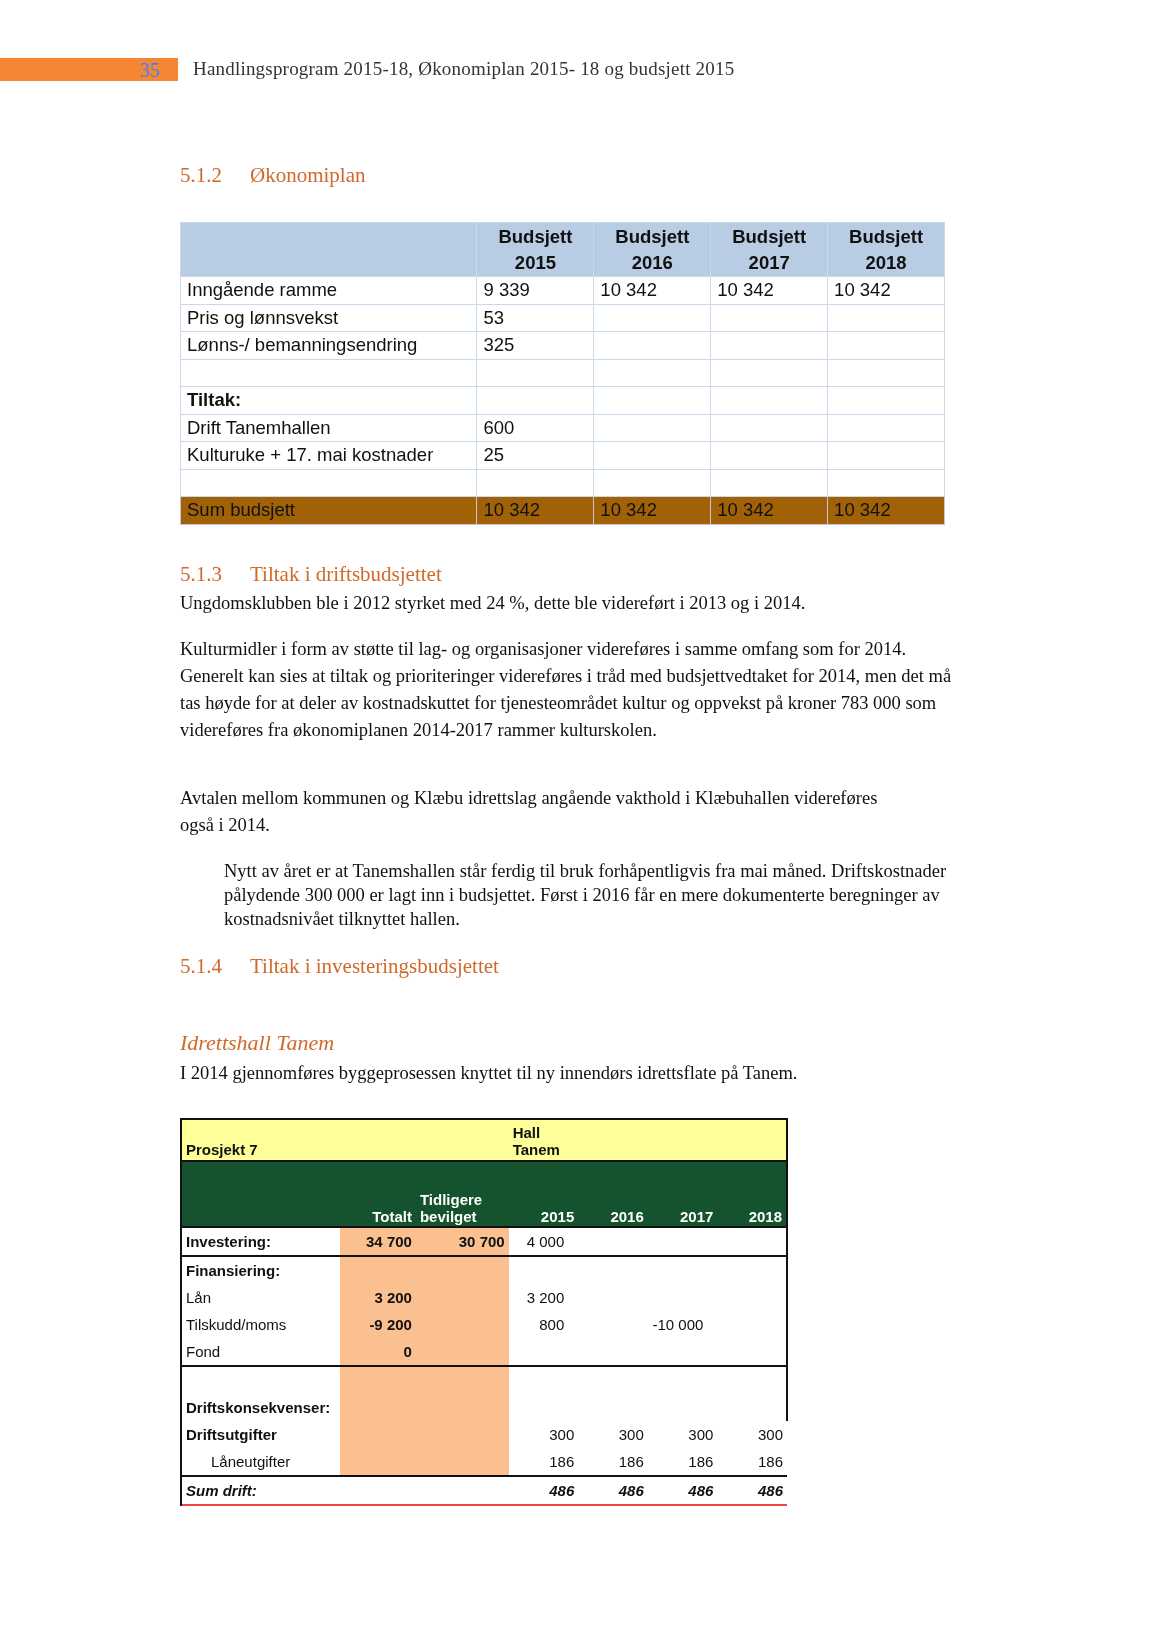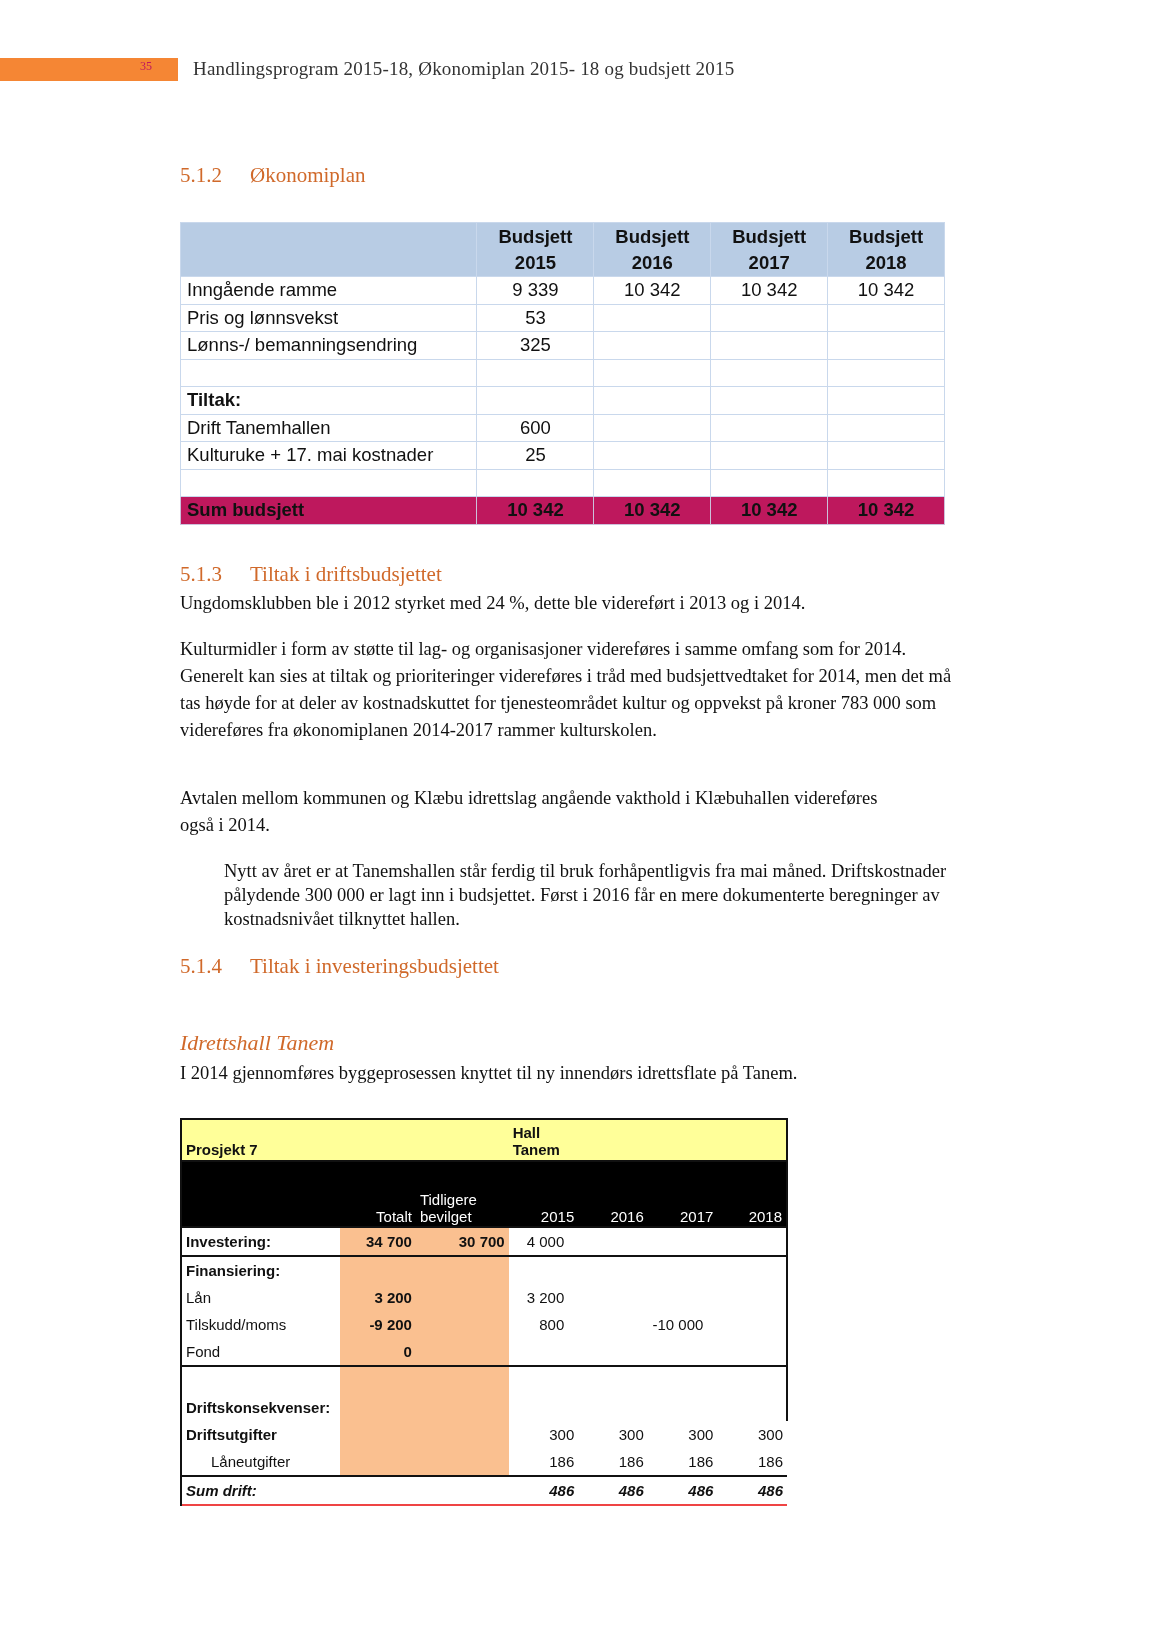--- a/index.html
+++ b/index.html
@@ -1,46 +1,46 @@
 <!DOCTYPE html>
 <html><head>
   <meta charset="utf-8">
   <style>
     html, body { margin: 0; padding: 0; background: #ffffff; }
     body { width: 1158px; height: 1636px; position: relative; overflow: hidden;
            font-family: "DejaVu Serif", "Liberation Serif", serif; color: #1a1a1a; }
     .hdr-bar { position: absolute; left: 0; top: 58px; width: 178px; height: 23px; background: #f58634; }
-    .hdr-num { position: absolute; left: 140px; top: 59px; width: 30px; color: #be185d; font-size: 12px;
+    .hdr-num { position: absolute; left: 140px; top: 59px; width: 30px; color: #3b82f6; font-size: 20px;
                font-family: "Liberation Serif", serif; }
     .hdr-title { position: absolute; left: 193px; top: 58px; font-size: 19px; color: #333;
                  font-family: "Liberation Serif", serif; letter-spacing: 0.2px; text-align: center; }
     .h3 { position: absolute; left: 180px; color: #d0692a; font-size: 21px; font-family: "Liberation Serif", serif; }
     .h3 .num { display: inline-block; width: 70px; }
     .h4i { position: absolute; left: 180px; color: #d0692a; font-size: 22px; font-style: italic; font-family: "Liberation Serif", serif; }
     .para { position: absolute; left: 180px; width: 800px; font-size: 18.5px; line-height: 27px;
             font-family: "Liberation Serif", serif; color: #111; }
     .para.tight { line-height: 24px; margin-left: 44px; }
 
     
     table.t1 { position: absolute; left: 180px; top: 222px; border-collapse: collapse; width: 765px;
                font-family: "Liberation Sans", "DejaVu Sans", sans-serif; font-size: 18.5px; color: #111; }
     table.t1 td, table.t1 th { border: 1.5px solid #c9d8ec; padding: 0 6px; height: 26.5px; }
     table.t1 th { background: #b8cce4; font-weight: bold; text-align: center; vertical-align: top; line-height: 26px; padding-top: 1px; }
-    table.t1 td.num { text-align: center; }
-    table.t1 tr.sum td { background: #be185d; font-weight: bold; border-color: #ccc0da; }
+    table.t1 td.num { text-align: left; }
+    table.t1 tr.sum td { background: #a16207; font-weight: normal; border-color: #ccc0da; }
     table.t1 tr.bold td.lbl { font-weight: bold; }
     table.t1 col.c0 { width: 297px; } table.t1 col.cx { width: 117px; }
 
     
     .t2wrap { position: absolute; left: 180px; top: 1118px; width: 608px; }
     table.t2 { border-collapse: collapse; width: 608px; font-family: "Liberation Sans", "DejaVu Sans", sans-serif;
                font-size: 15px; color: #111; }
     table.t2 td { padding: 0 4px; height: 27px; white-space: nowrap; }
     table.t2 tr.proj td { background: #ffff99; font-weight: bold; height: 38px; vertical-align: bottom; line-height: 17px; padding-bottom: 2px; }
-    table.t2 tr.colhdr td { background: #000000; color: #ffffff; font-weight: normal; height: 63px; vertical-align: bottom; line-height: 17px; padding-bottom: 1px; }
+    table.t2 tr.colhdr td { background: #14532d; color: #ffffff; font-weight: bold; height: 63px; vertical-align: bottom; line-height: 17px; padding-bottom: 1px; }
     table.t2 .r { text-align: right; }
     table.t2 .b { font-weight: bold; }
     table.t2 .peach { background: #fac090; }
     table.t2 col.l { width: 158px; } table.t2 col.tot { width: 75px; } table.t2 col.tb { width: 92px; }
     table.t2 col.y { width: 69px; }
   </style>
 </head>
 <body>
 
 <div class="hdr-bar"></div>

